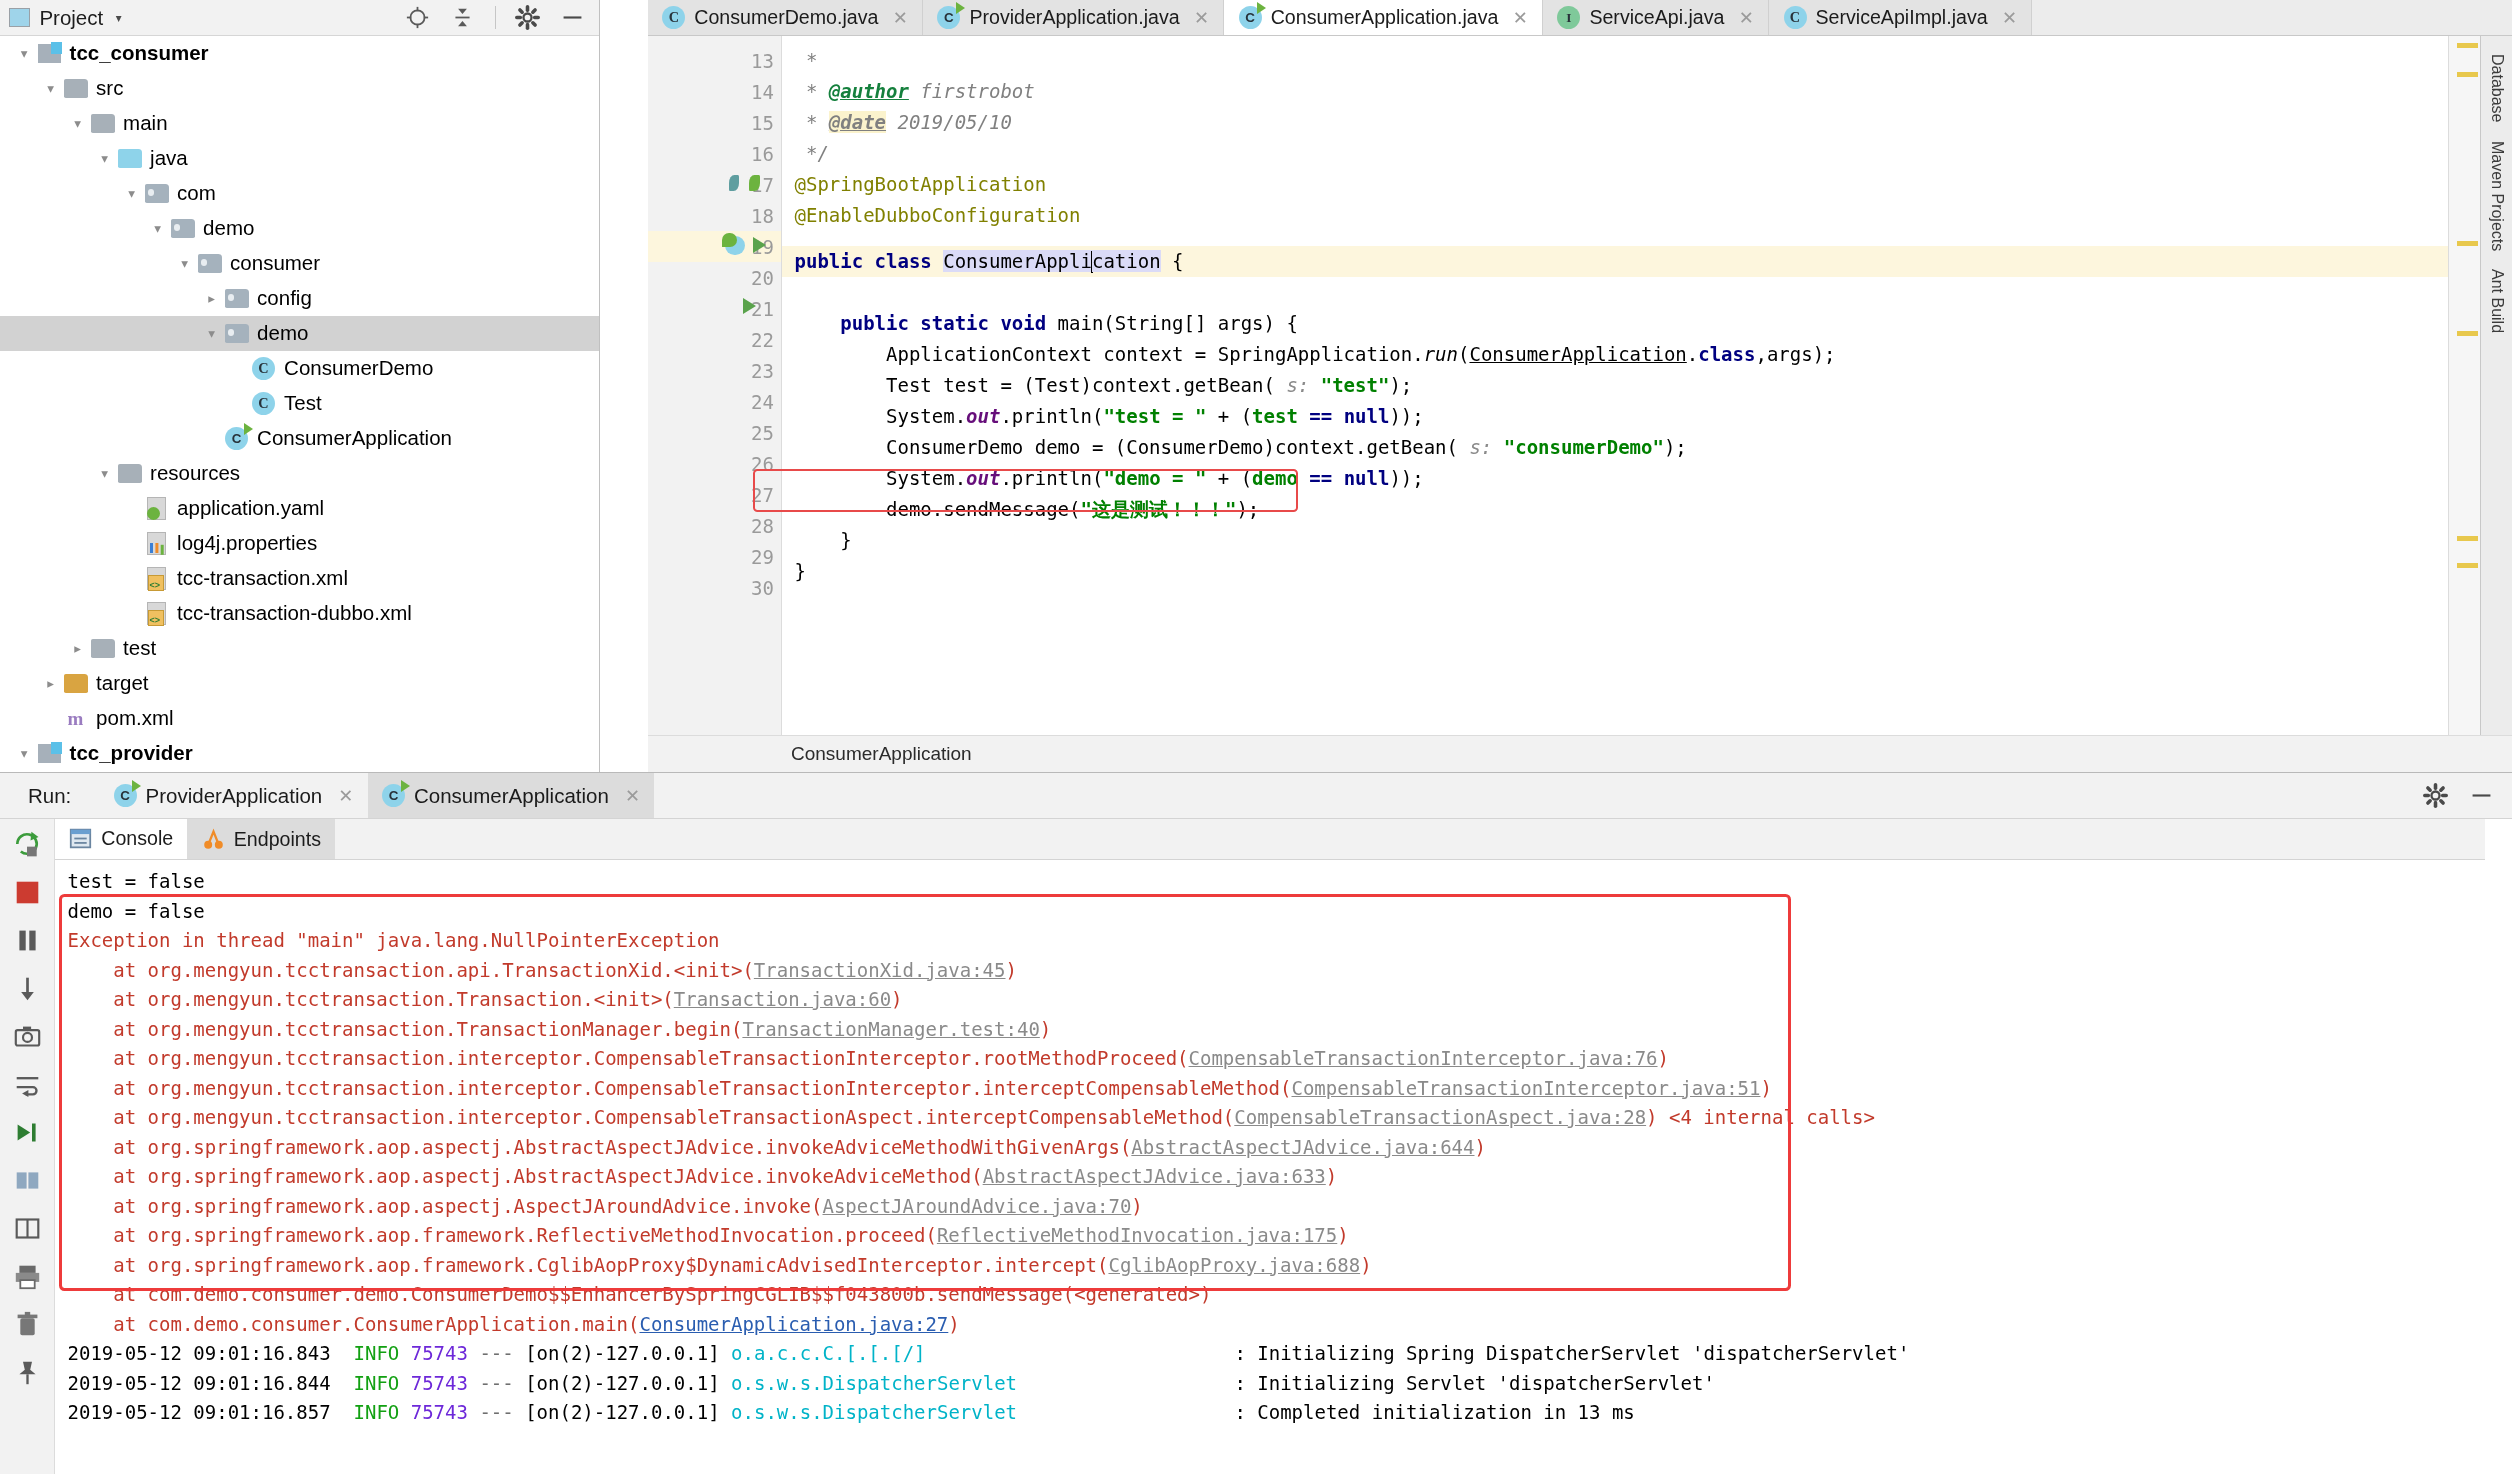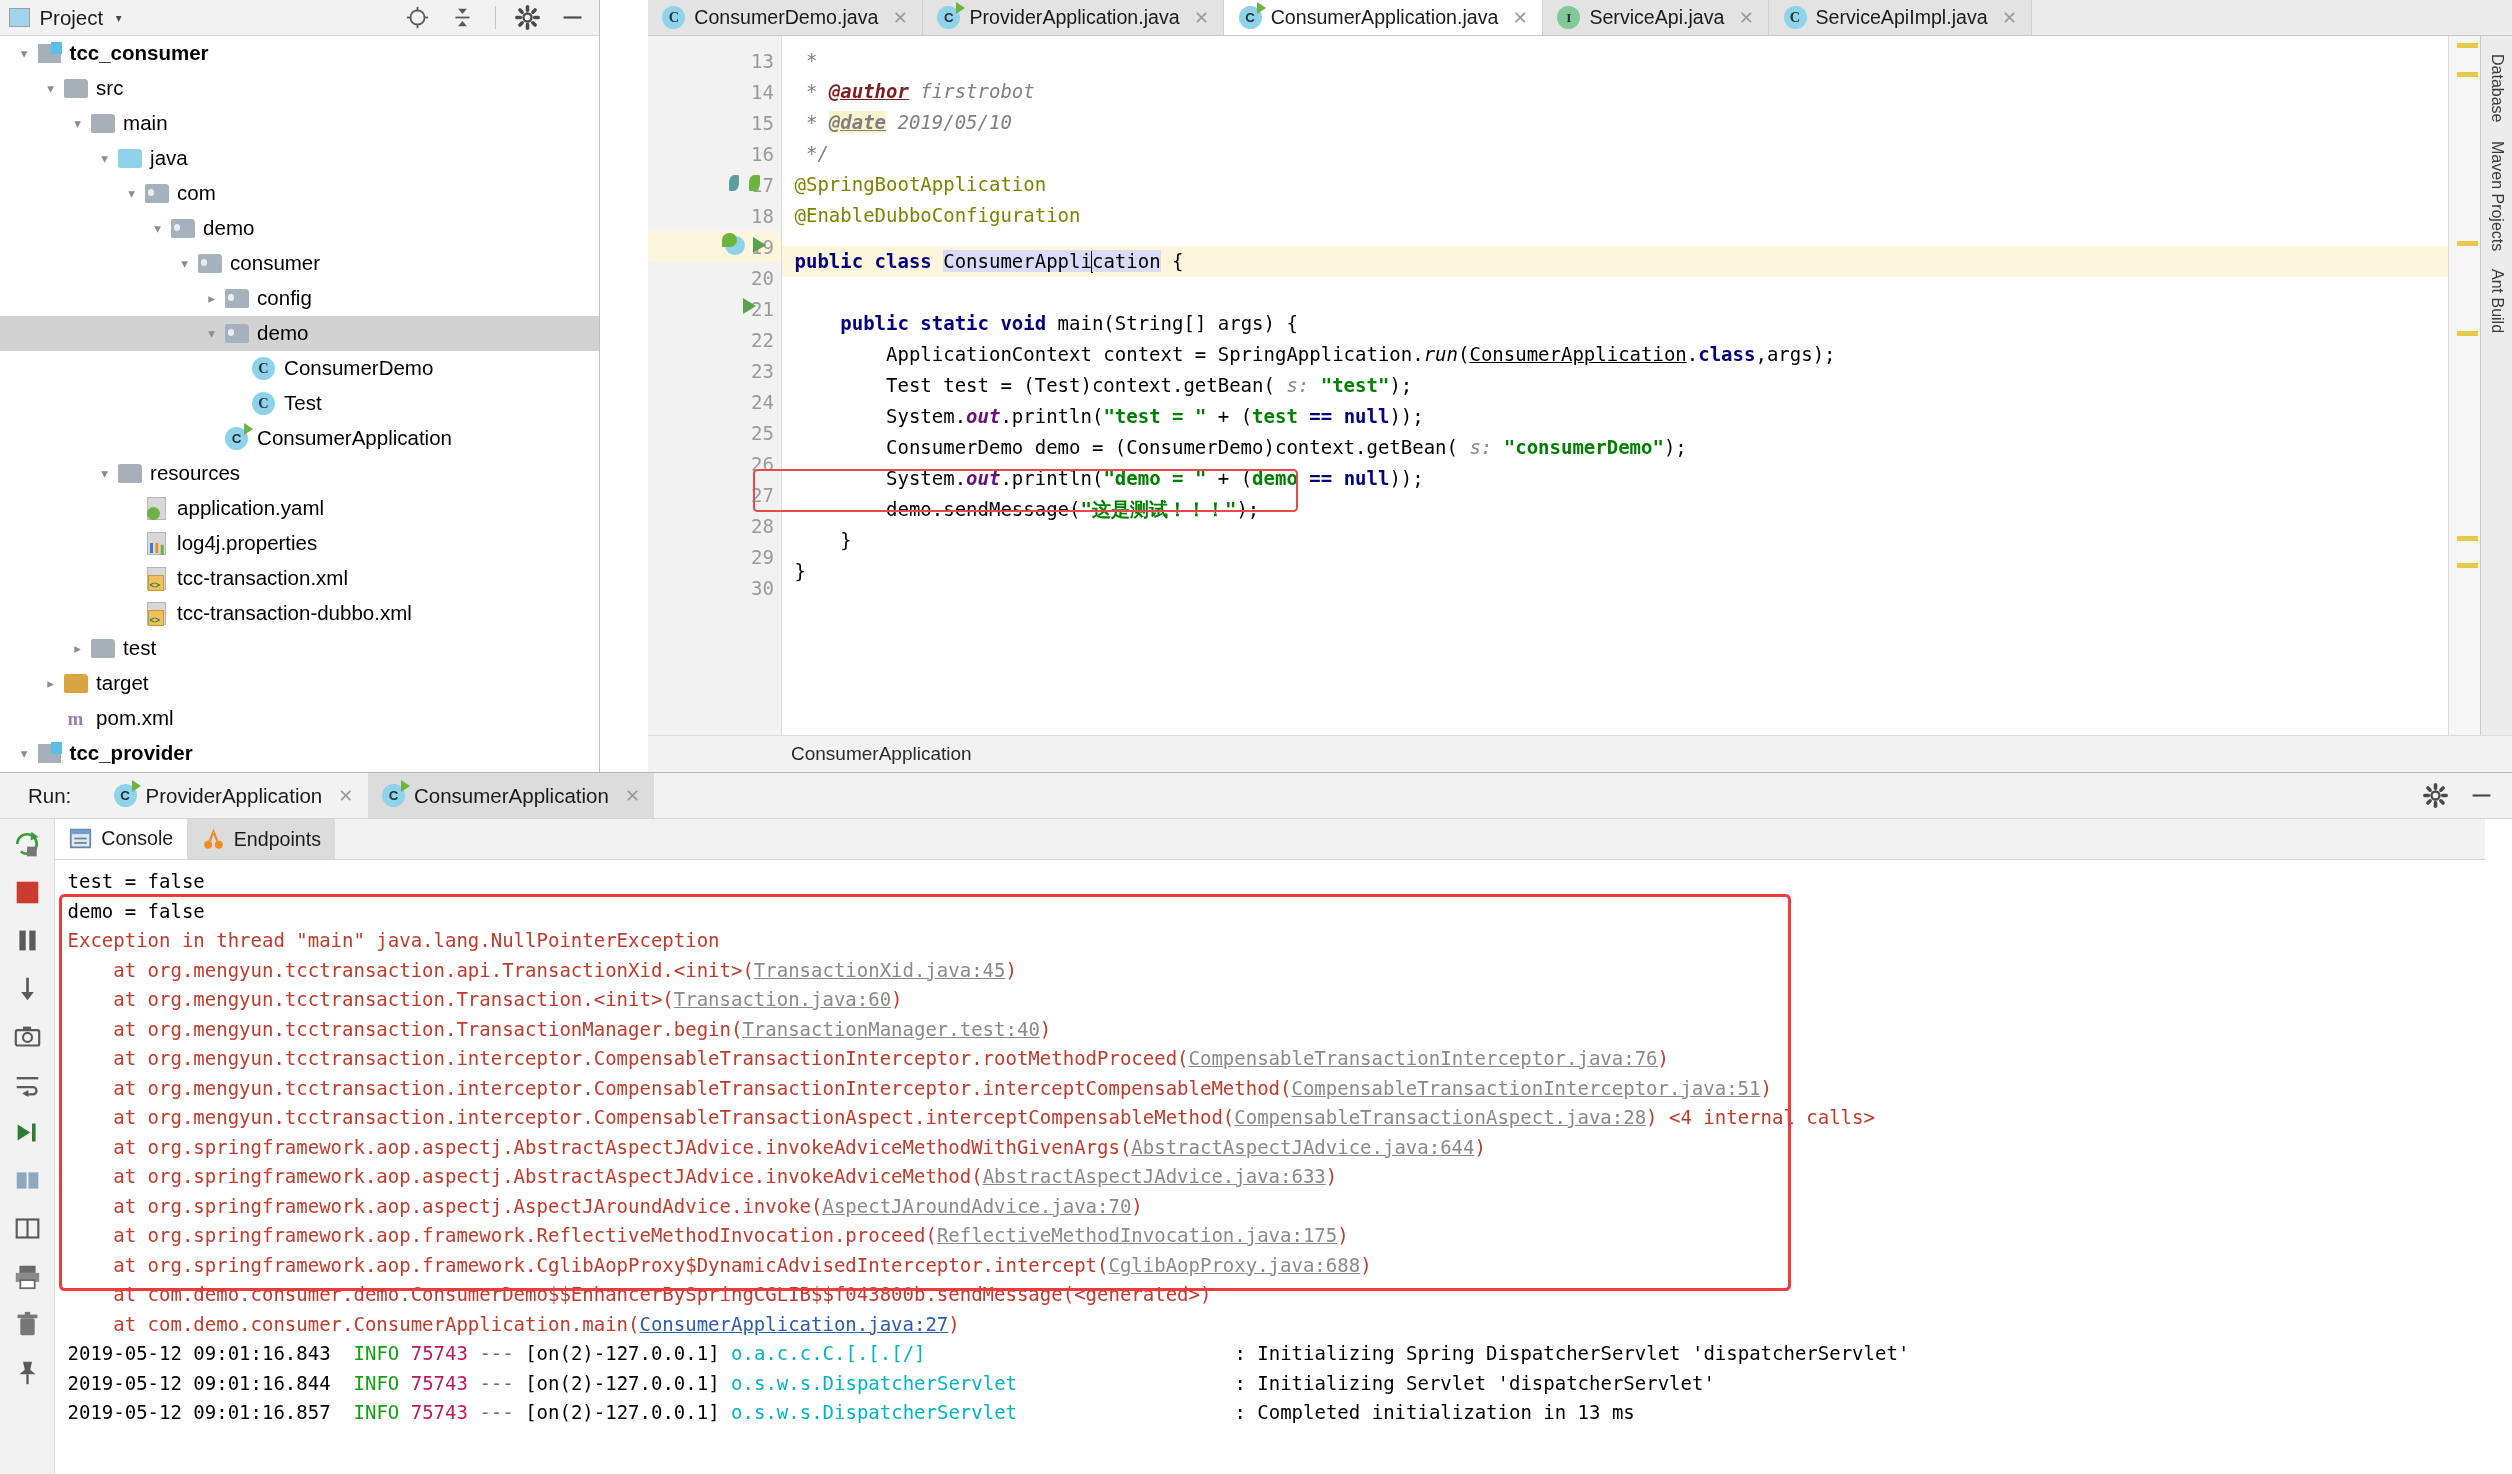--- a/index.html
+++ b/index.html
@@ -123,21 +123,21 @@
     flex:1; font-family:"DejaVu Sans Mono", monospace; font-size:19px;
     padding-top:9px; color:#000; overflow:hidden; position:relative; background:#fff;
   }
   .cline { height:31px; line-height:31px; white-space:pre; padding-left:12.5px; position:relative; }
   .cline.hl { background:#fdf6dd;margin-top:15px; }
 
   .kw { color:#000080; font-weight:bold; }
   .ann { color:#808000; }
   .str { color:#008000; font-weight:bold; }
   .doc { color:#808080; font-style:italic; }
-  .tag { color:#7f1d1d; font-style:italic; font-weight:bold; text-decoration:underline; }
+  .tag { color:#15803d; font-style:italic; font-weight:bold; text-decoration:underline; }
   .tagh { color:#808080; font-style:italic; font-weight:bold; text-decoration:underline; background:#fbf3cd; }
   .fld { color:#660e7a; font-weight:bold; font-style:italic; }
   .hint { color:#8b8b8b; font-style:italic; }
   .selcls { background:#dbdbf7; }
   .cursor { display:inline-block; width:1.8px; height:22px; background:#000; vertical-align:-4.5px; margin:0 -0.9px; }
   .redbox-code {
     position:absolute; border:2.7px solid #e84a4a; border-radius:4.5px;
     left: 105px; top: 433px; width: 545px; height: 43px; pointer-events:none;
   }
 
@@ -185,21 +185,21 @@
     flex:1; position:relative; background:#fff; overflow:hidden;
     font-family:"DejaVu Sans Mono", monospace; font-size:19px; padding: 7.1px 0 0 12.5px;
   }
   .cl { height:29.5px; line-height:29.5px; white-space:pre; }
   .err { color:#c23a2b; }
   .lnk { color:#8a8a8a; text-decoration:underline; }
   .lnk-b { color:#2a5db0; text-decoration:underline; }
   .grey { color:#6f6f6f; }
   .ts { color:#000; }
   .info { color:#12a012; }
-  .pid { color:#be185d; }
+  .pid { color:#6d28d9; }
   .cls-c { color:#00b3c8; }
   .redbox-console {
     position:absolute; border:3.6px solid #ee3b3b; border-radius:5.4px;
     left: 3.6px; top: 34px; width: 1732px; height: 397px; pointer-events:none;
   }
   .cscroll-col { width: 27px; background:#fff; }
 </style>
 </head>
 <body>
 

